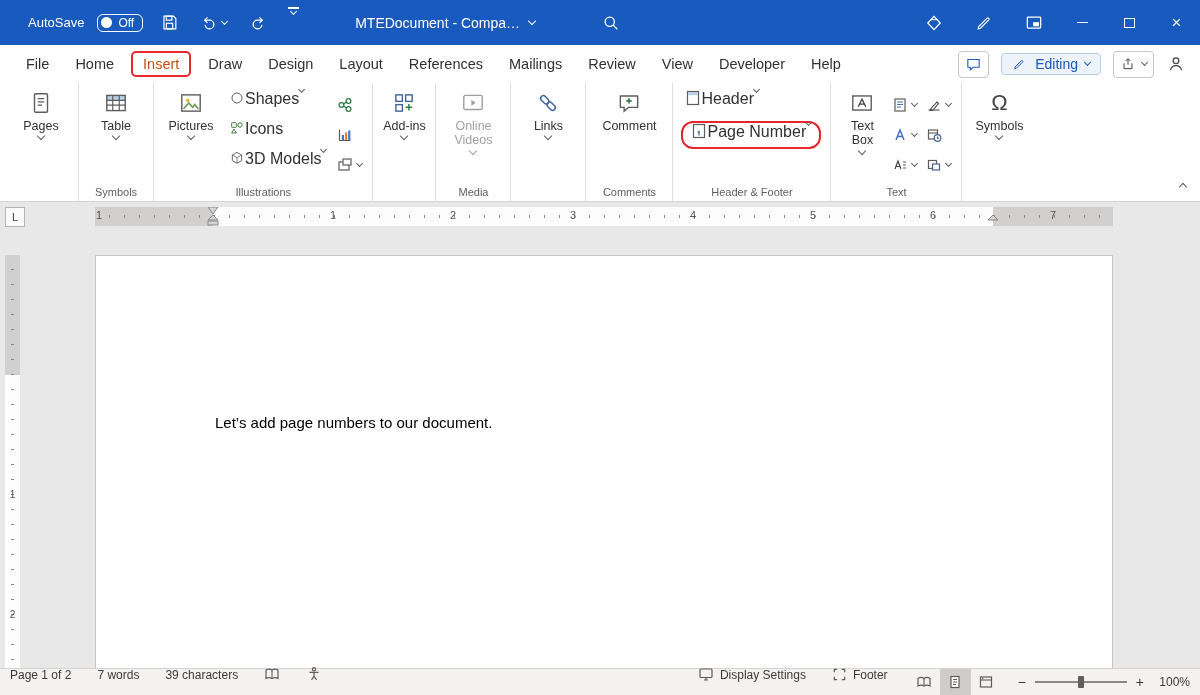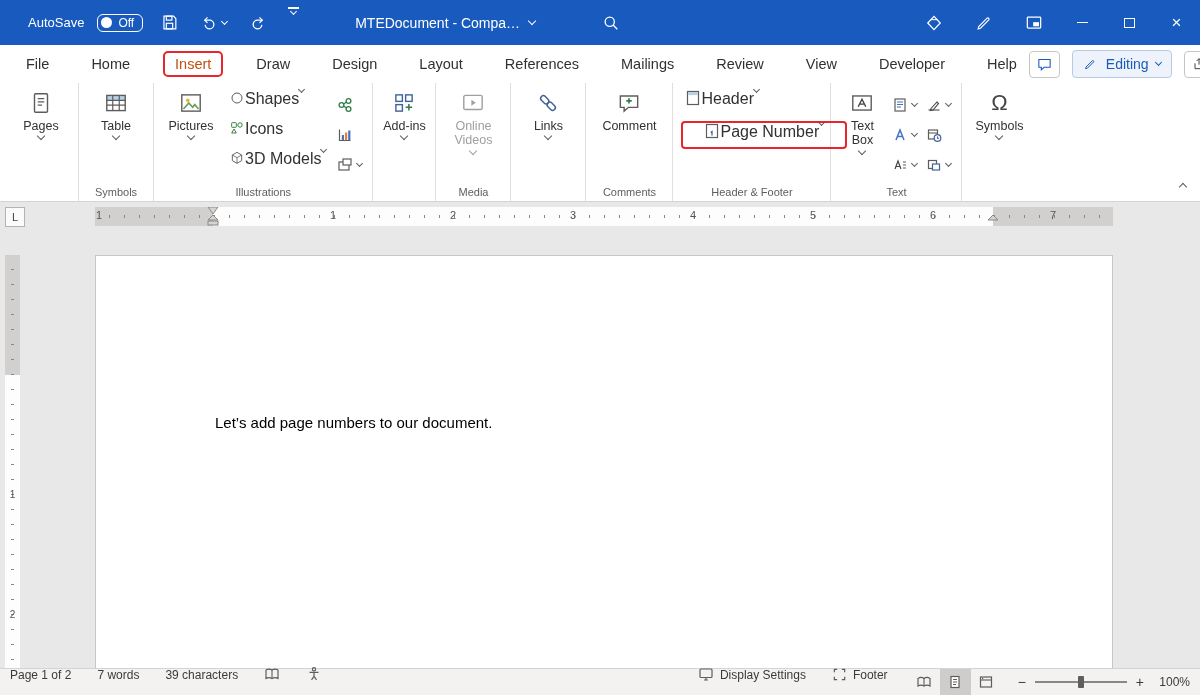--- a/index.html
+++ b/index.html
@@ -33,45 +33,45 @@
   .chv{display:inline-block;width:6px;height:6px;border-right:1.4px solid #5f5d5b;
        border-bottom:1.4px solid #5f5d5b;transform:rotate(45deg);margin-top:-3px;flex:none}
   .chv.w{border-color:#fff}
   .chv.b{border-color:#185ABD}
   .chv.up{transform:rotate(-135deg);margin-top:3px}
   .chv.tiny{width:5px;height:5px}
 
   
   .menubar{position:absolute;top:45px;left:0;right:0;height:38px;background:#fff;
            display:flex;align-items:center;padding:0 14px}
-  .tabs{display:flex;align-items:center;gap:18px}
+  .tabs{display:flex;align-items:center;gap:2px}
   .tab{padding:6px 12px;font-size:14.5px;color:#323130}
   .tab.annotated{color:#c0500f;border:2.4px solid #E8252B;border-radius:5px;padding:3px 10px;margin:0 3px}
   .menubar-right{margin-left:auto;display:flex;align-items:center;gap:12px}
   .boxed-btn{display:flex;align-items:center;justify-content:center;gap:6px;
              border:1px solid #c8c6c4;border-radius:4px;height:27px;padding:0 6px;background:#fff}
   .editing-btn{display:flex;align-items:center;gap:7px;background:#eef3fb;border:1px solid #b5cce8;
-               border-radius:4px;height:28px;padding:0 10px;color:#185ABD;font-size:14px}
+               border-radius:4px;height:22px;padding:0 10px;color:#185ABD;font-size:14px}
 
   
   .ribbon{position:absolute;top:83px;left:0;right:0;height:119px;background:#fff;
           border-bottom:1px solid #d6d4d2;display:flex;align-items:stretch;padding:0 4px}
   .rgroup{position:relative;display:flex;align-items:flex-start;gap:5px;padding:7px 8px 18px;
           border-right:1px solid #e1dfdd}
   .rgroup-label{position:absolute;bottom:3px;left:0;right:0;text-align:center;
                 font-size:11px;color:#605e5c;white-space:nowrap}
   .rb-big{display:flex;flex-direction:column;align-items:center;gap:3px;width:58px;
           font-size:12.5px;line-height:1.15;text-align:center;color:#323130}
   .rb-big.narrow{width:46px}
   .rb-col{display:flex;flex-direction:column;gap:1px}
   .rb-row{display:flex;height:29px;padding:0 4px;font-size:16px;white-space:nowrap}
   .rb-mini{display:flex;align-items:center;gap:4px;height:29px;padding:0 2px}
   .disabled{color:#a19f9d}
-  .ann-box{border:2.4px solid #E8252B;border-radius:4px;display:flex;align-items:center;
-           padding:0 17px;margin-top:1px}
+  .ann-box{border:2.4px solid #E8252B;border-radius:12px;display:flex;align-items:center;
+           padding:0 4px;margin-top:1px}
   .ann-box .rb-row{height:24px}
   .collapse-btn{position:absolute;right:14px;bottom:7px}
 
   
   .ruler-h-wrap{position:absolute;top:202px;left:0;right:0;height:28px}
   .tab-selector{position:absolute;left:5px;top:5px;width:20px;height:20px;background:#fbfbfb;
                 border:1px solid #b5b3b1;display:flex;align-items:center;justify-content:center;
                 font-size:11px;color:#444}
   .ruler-h{position:absolute;left:95px;top:5px;width:1018px;height:19px;background:#d2d0ce}
   .ruler-h .active-zone{position:absolute;left:118px;width:780px;top:0;bottom:0;background:#fdfdfd}

